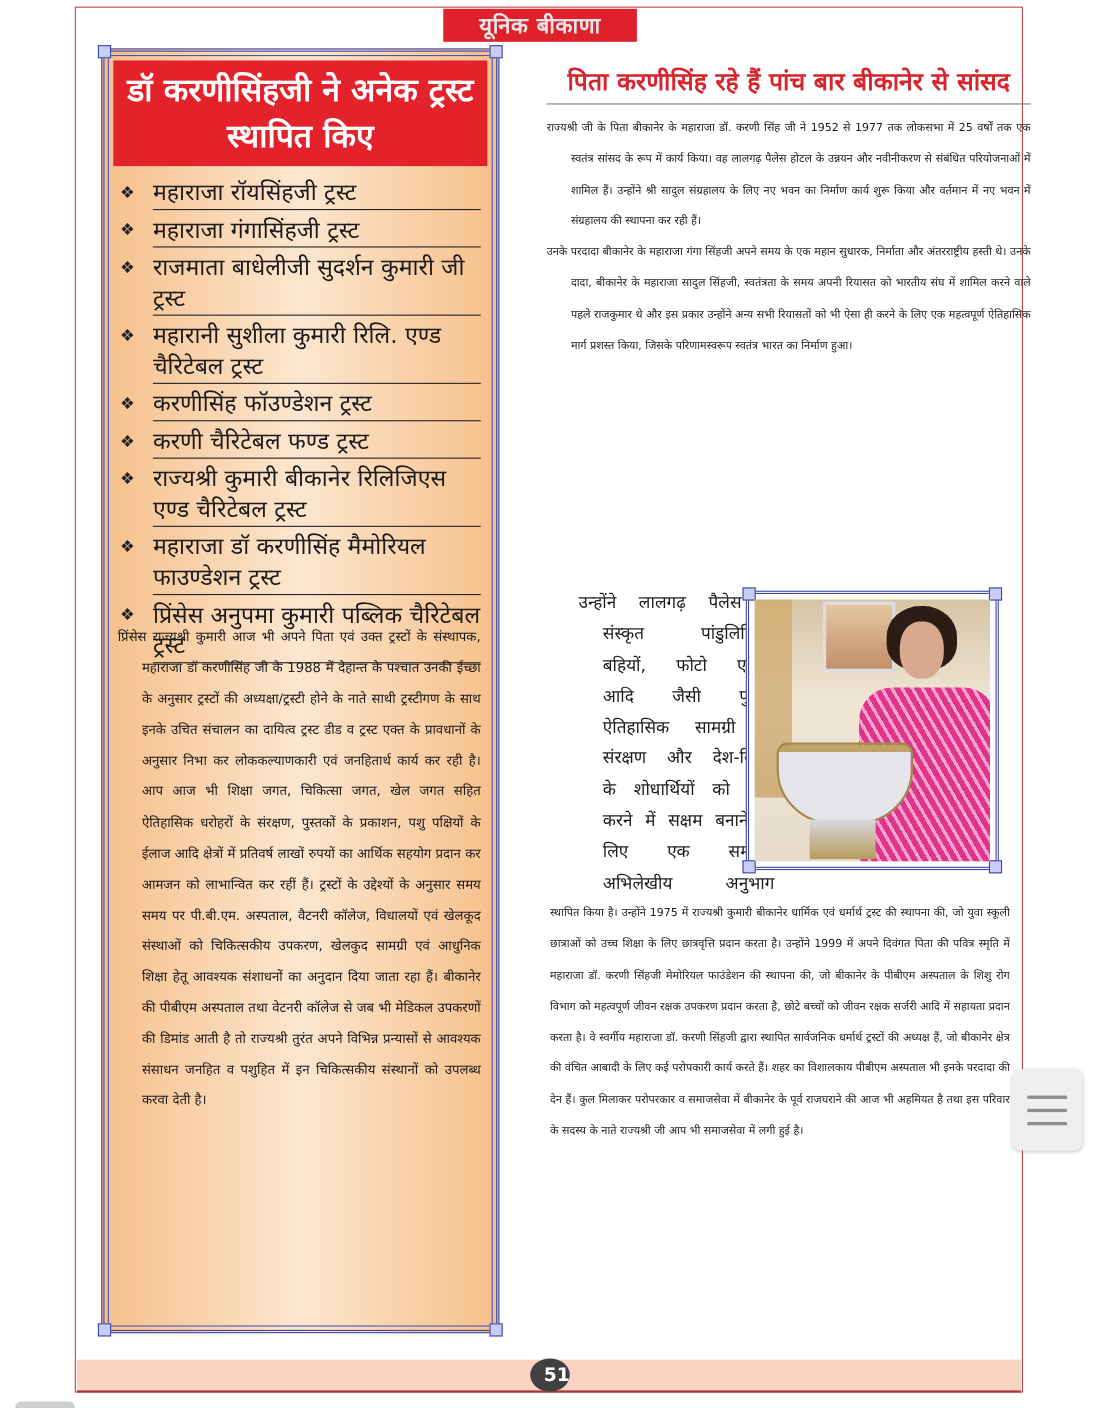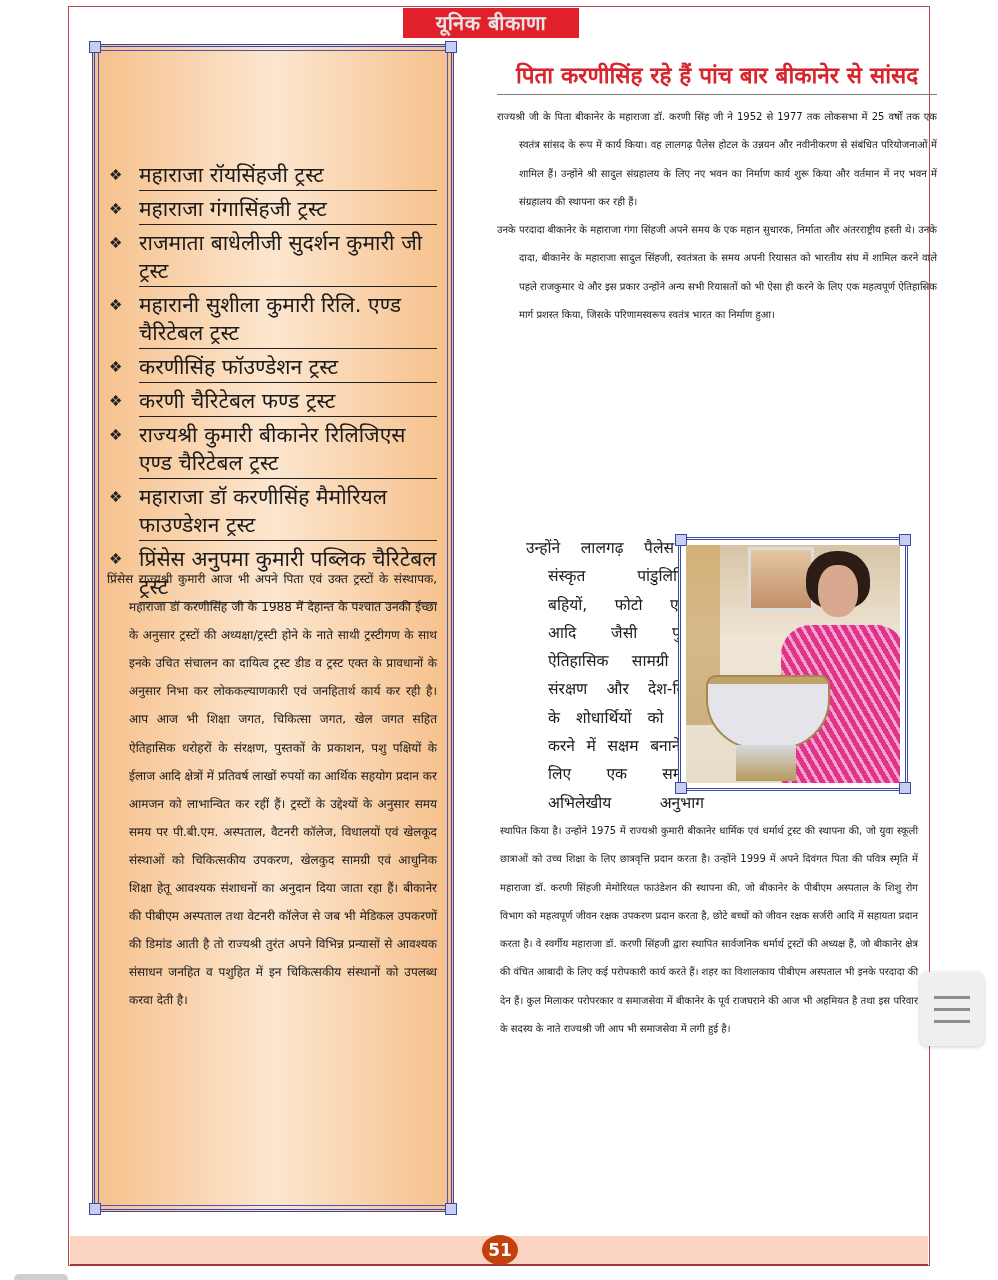--- a/index.html
+++ b/index.html
@@ -1,20 +1,20 @@
 <!DOCTYPE html>
 <html><head>
 <meta charset="utf-8">
 <style>
   html,body{margin:0;padding:0;background:#ffffff;}
   body{width:998px;height:1280px;position:relative;overflow:hidden;font-family:"DejaVu Sans","Liberation Sans",sans-serif;color:#1a1a1a;}
   .page-frame{position:absolute;left:68px;top:6px;width:862px;height:1260px;border:1.5px solid #b8474e;box-sizing:border-box;}
   .masthead{position:absolute;left:403px;top:8px;width:176px;height:30px;background:#e0202a;color:#e5e5e5;font-weight:bold;font-size:20px;text-align:center;line-height:30px;letter-spacing:0.5px;}
   .footer-band{position:absolute;left:70px;top:1236px;width:858px;height:28px;background:#fbd3c2;border-bottom:2px solid #a3373d;}
-  .page-number{position:absolute;left:482px;top:1235px;width:36px;height:30px;border-radius:50%;background:#c2410c;color:#fff;font-weight:bold;font-size:17px;text-align:center;line-height:30px;}
+  .page-number{position:absolute;left:482px;top:1235px;width:36px;height:30px;border-radius:50%;background:#404040;color:#fff;font-weight:bold;font-size:17px;text-align:right;line-height:30px;}
 
   
   .left-box{position:absolute;left:92px;top:44px;width:362px;height:1168px;border:3px double #3a47a8;box-sizing:border-box;background:linear-gradient(90deg,#f6c08b 0%,#fce6cf 50%,#f6c08b 100%);}
   .left-box::before{content:"";position:absolute;inset:3px;border:1.5px solid #4a55b8;pointer-events:none;}
   .corner{position:absolute;width:10px;height:10px;background:#c9cdf2;border:1px solid #3a47a8;}
   .c-tl{left:-6px;top:-6px}.c-tr{right:-6px;top:-6px}.c-bl{left:-6px;bottom:-6px}.c-br{right:-6px;bottom:-6px}
   .left-title{position:absolute;left:8px;top:8px;right:8px;height:96px;background:#e4222b;color:#fff;font-weight:bold;font-size:29px;line-height:42px;text-align:center;padding-top:6px;box-sizing:border-box;}
   .trust-list{position:absolute;left:12px;top:114px;right:14px;margin:0;padding:0;list-style:none;}
   .trust-item{display:flex;align-items:flex-start;margin-bottom:4px;}
   .bullet{width:30px;flex:none;font-size:15px;line-height:28px;color:#222;text-align:left;padding-left:2px;}
@@ -51,20 +51,21 @@
 <body>
 
 <div class="page-frame"></div>
 <div class="masthead">यूनिक बीकाणा</div>
 
 <div class="left-box">
   <span class="corner c-tl"></span>
   <span class="corner c-tr"></span>
   <span class="corner c-bl"></span>
   <span class="corner c-br"></span>
+  <div class="left-title">डॉ करणीसिंहजी ने अनेक ट्रस्ट स्थापित किए</div>
   <ul class="trust-list">
     <li class="trust-item">
         <span class="bullet">❖</span>
         <span class="trust-text">महाराजा रॉयसिंहजी ट्रस्ट</span>
       </li>
     <li class="trust-item">
         <span class="bullet">❖</span>
         <span class="trust-text">महाराजा गंगासिंहजी ट्रस्ट</span>
       </li>
     <li class="trust-item">

